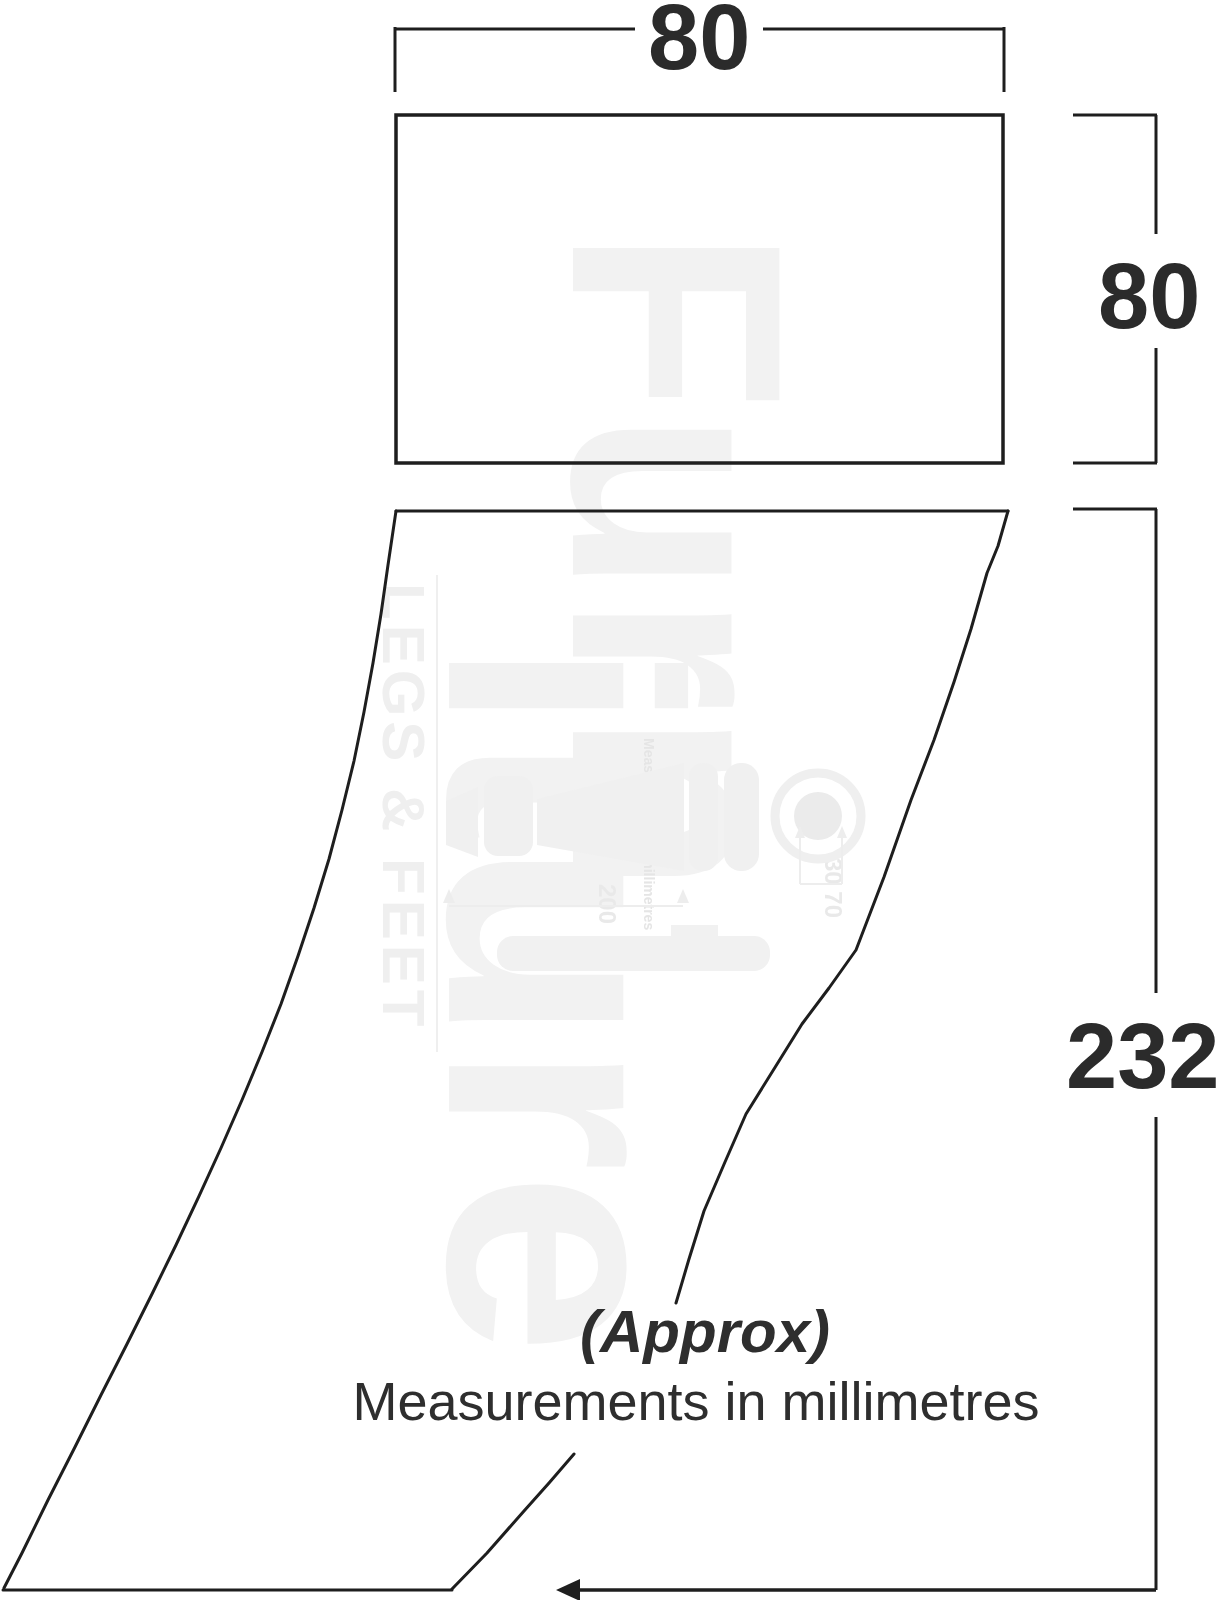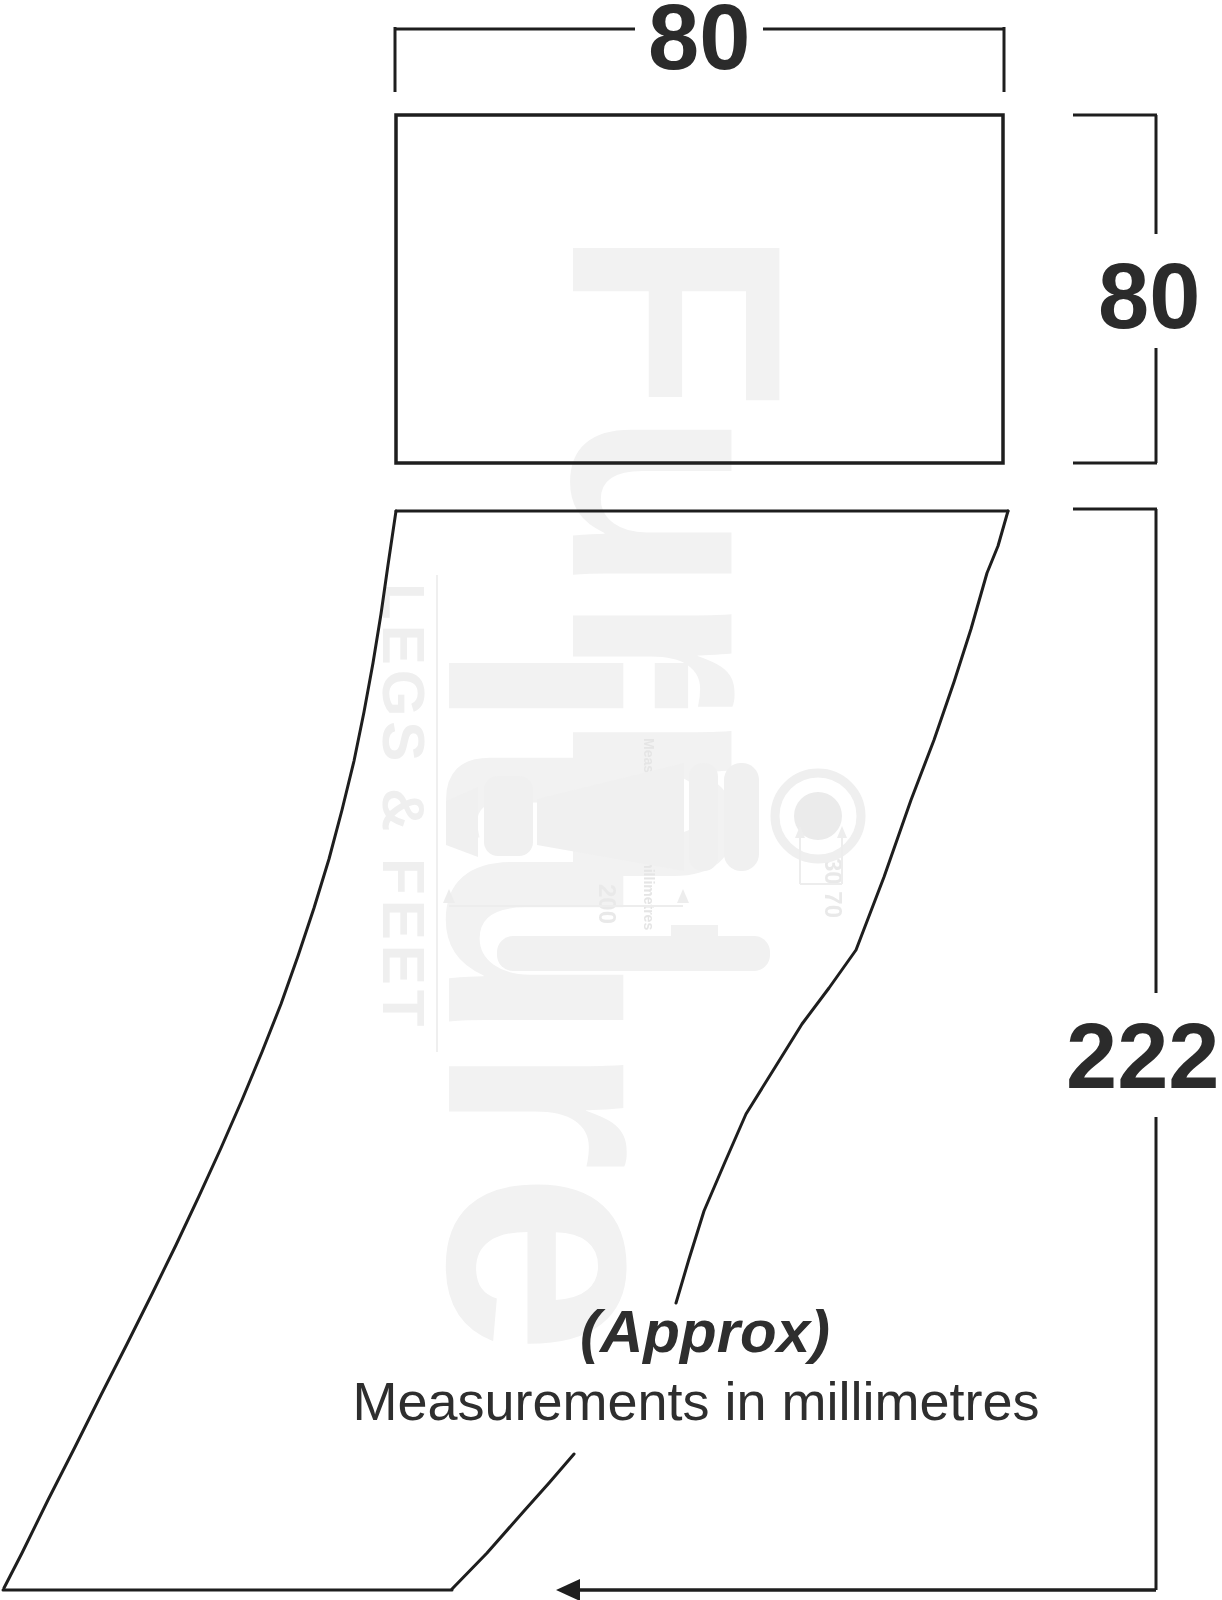--- a/index.html
+++ b/index.html
@@ -99,18 +99,18 @@
         <line x1="1156" y1="1590" x2="570" y2="1590" stroke-width="3.5"></line>
         <polygon points="556,1590 580,1579 580,1601" fill="#1e1e1e" stroke="none"></polygon>
       </g>
     </g>
   </svg>
 
   <div class="dim-label" style="left:648px;top:-9px;">80</div>
 
   <div class="dim-label" style="left:1098px;top:250px;">80</div>
 
-  <div class="dim-label" style="left:1066px;top:1010px;">222</div>
+  <div class="dim-label" style="left:1066px;top:1010px;">232</div>
 
   <div class="note-approx">(Approx)</div>
   <div class="note-units">Measurements in millimetres</div>
 
 </div>
 
 </body></html>

